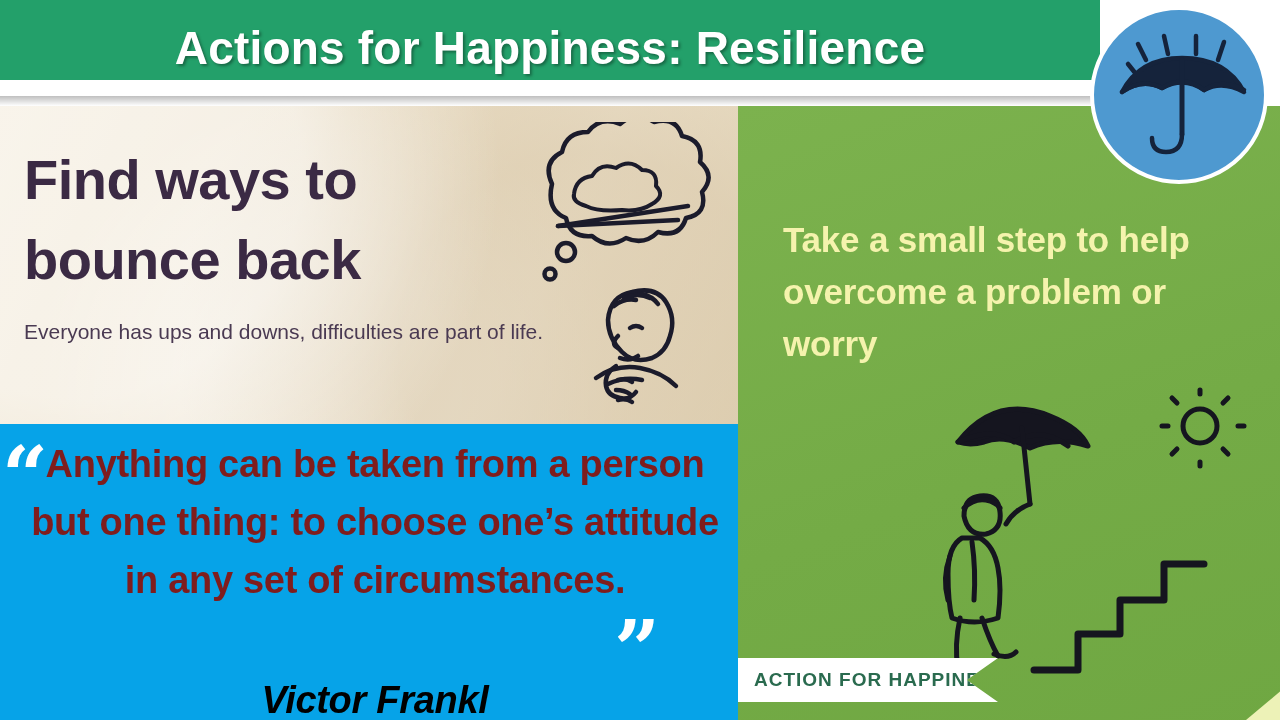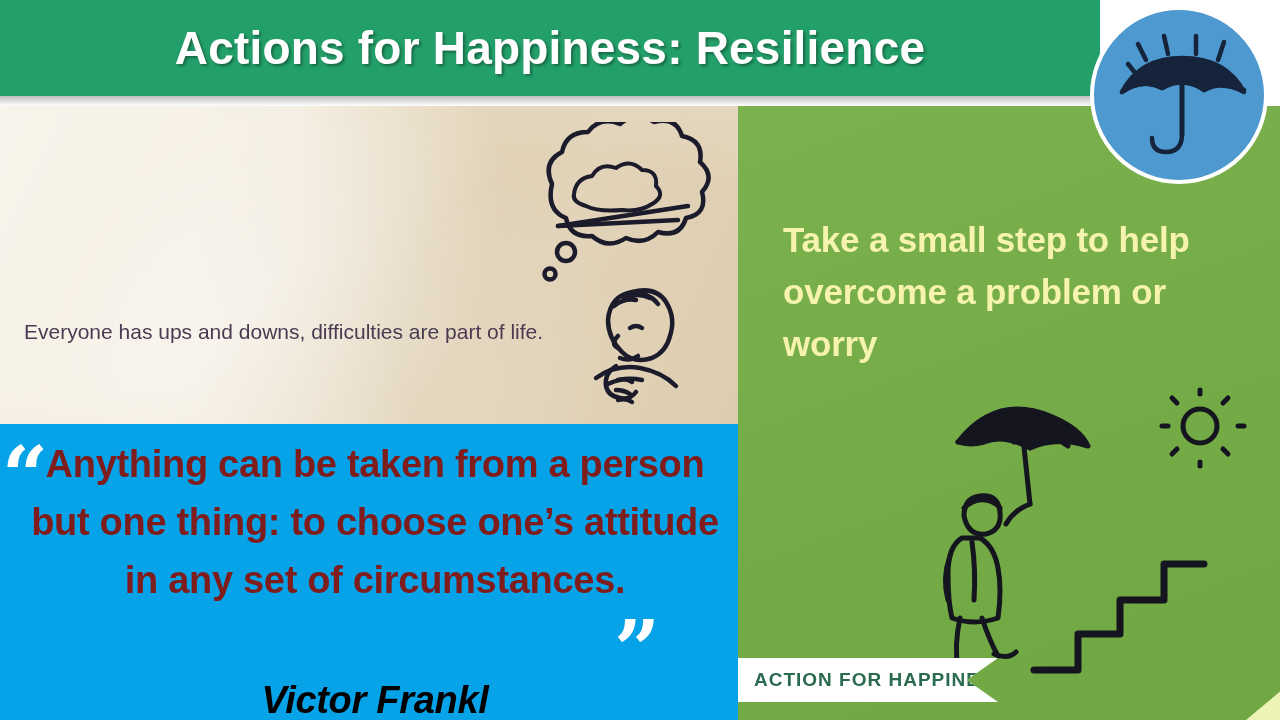--- a/index.html
+++ b/index.html
@@ -18,21 +18,21 @@
     background: #ffffff;
     overflow: hidden;
   }
 
   
   .header-bar {
     position: absolute;
     left: 0;
     top: 0;
     width: 1100px;
-    height: 96px;
+    height: 80px;
     background: #23a06a;
   }
   .header-title {
     position: absolute;
     left: 0;
     top: 0;
     width: 1100px;
     height: 96px;
     line-height: 96px;
     text-align: center;
@@ -226,20 +226,21 @@
 
 <div class="slide">
 
   <div class="header-bar">
     <div class="header-title">Actions for Happiness: Resilience</div>
   </div>
   <div class="header-shadow"></div>
 
   <div class="left-panel">
     <div class="paper-tex"></div>
+    <div class="left-heading">Find ways to bounce back</div>
     <div class="left-sub">Everyone has ups and downs, difficulties are part of life.</div>
 
     <div class="thought-art">
       <svg width="220" height="290" viewBox="0 0 220 290" fill="none" xmlns="http://www.w3.org/2000/svg">
         <g stroke="#1b1b2b" stroke-width="4.5" stroke-linecap="round" stroke-linejoin="round" fill="none">
 
           <path d="M40 62 q-10 -22 10 -32 q4 -20 26 -20 q12 -16 32 -8 q16 -14 34 -2 q22 -6 28 14 q22 4 18 26 q16 14 2 30 q6 22 -16 26 q-6 20 -28 14 q-14 14 -32 6 q-18 12 -34 -2 q-22 2 -26 -18 q-20 -8 -14 -34z"></path>
 
           <path d="M62 72 q2 -16 18 -18 q8 -14 24 -8 q14 -10 26 2 q16 0 14 16 q10 10 -4 18 q-12 8 -30 6 q-24 2 -36 -4 q-14 -4 -12 -12z" stroke-width="4"></path>
 

